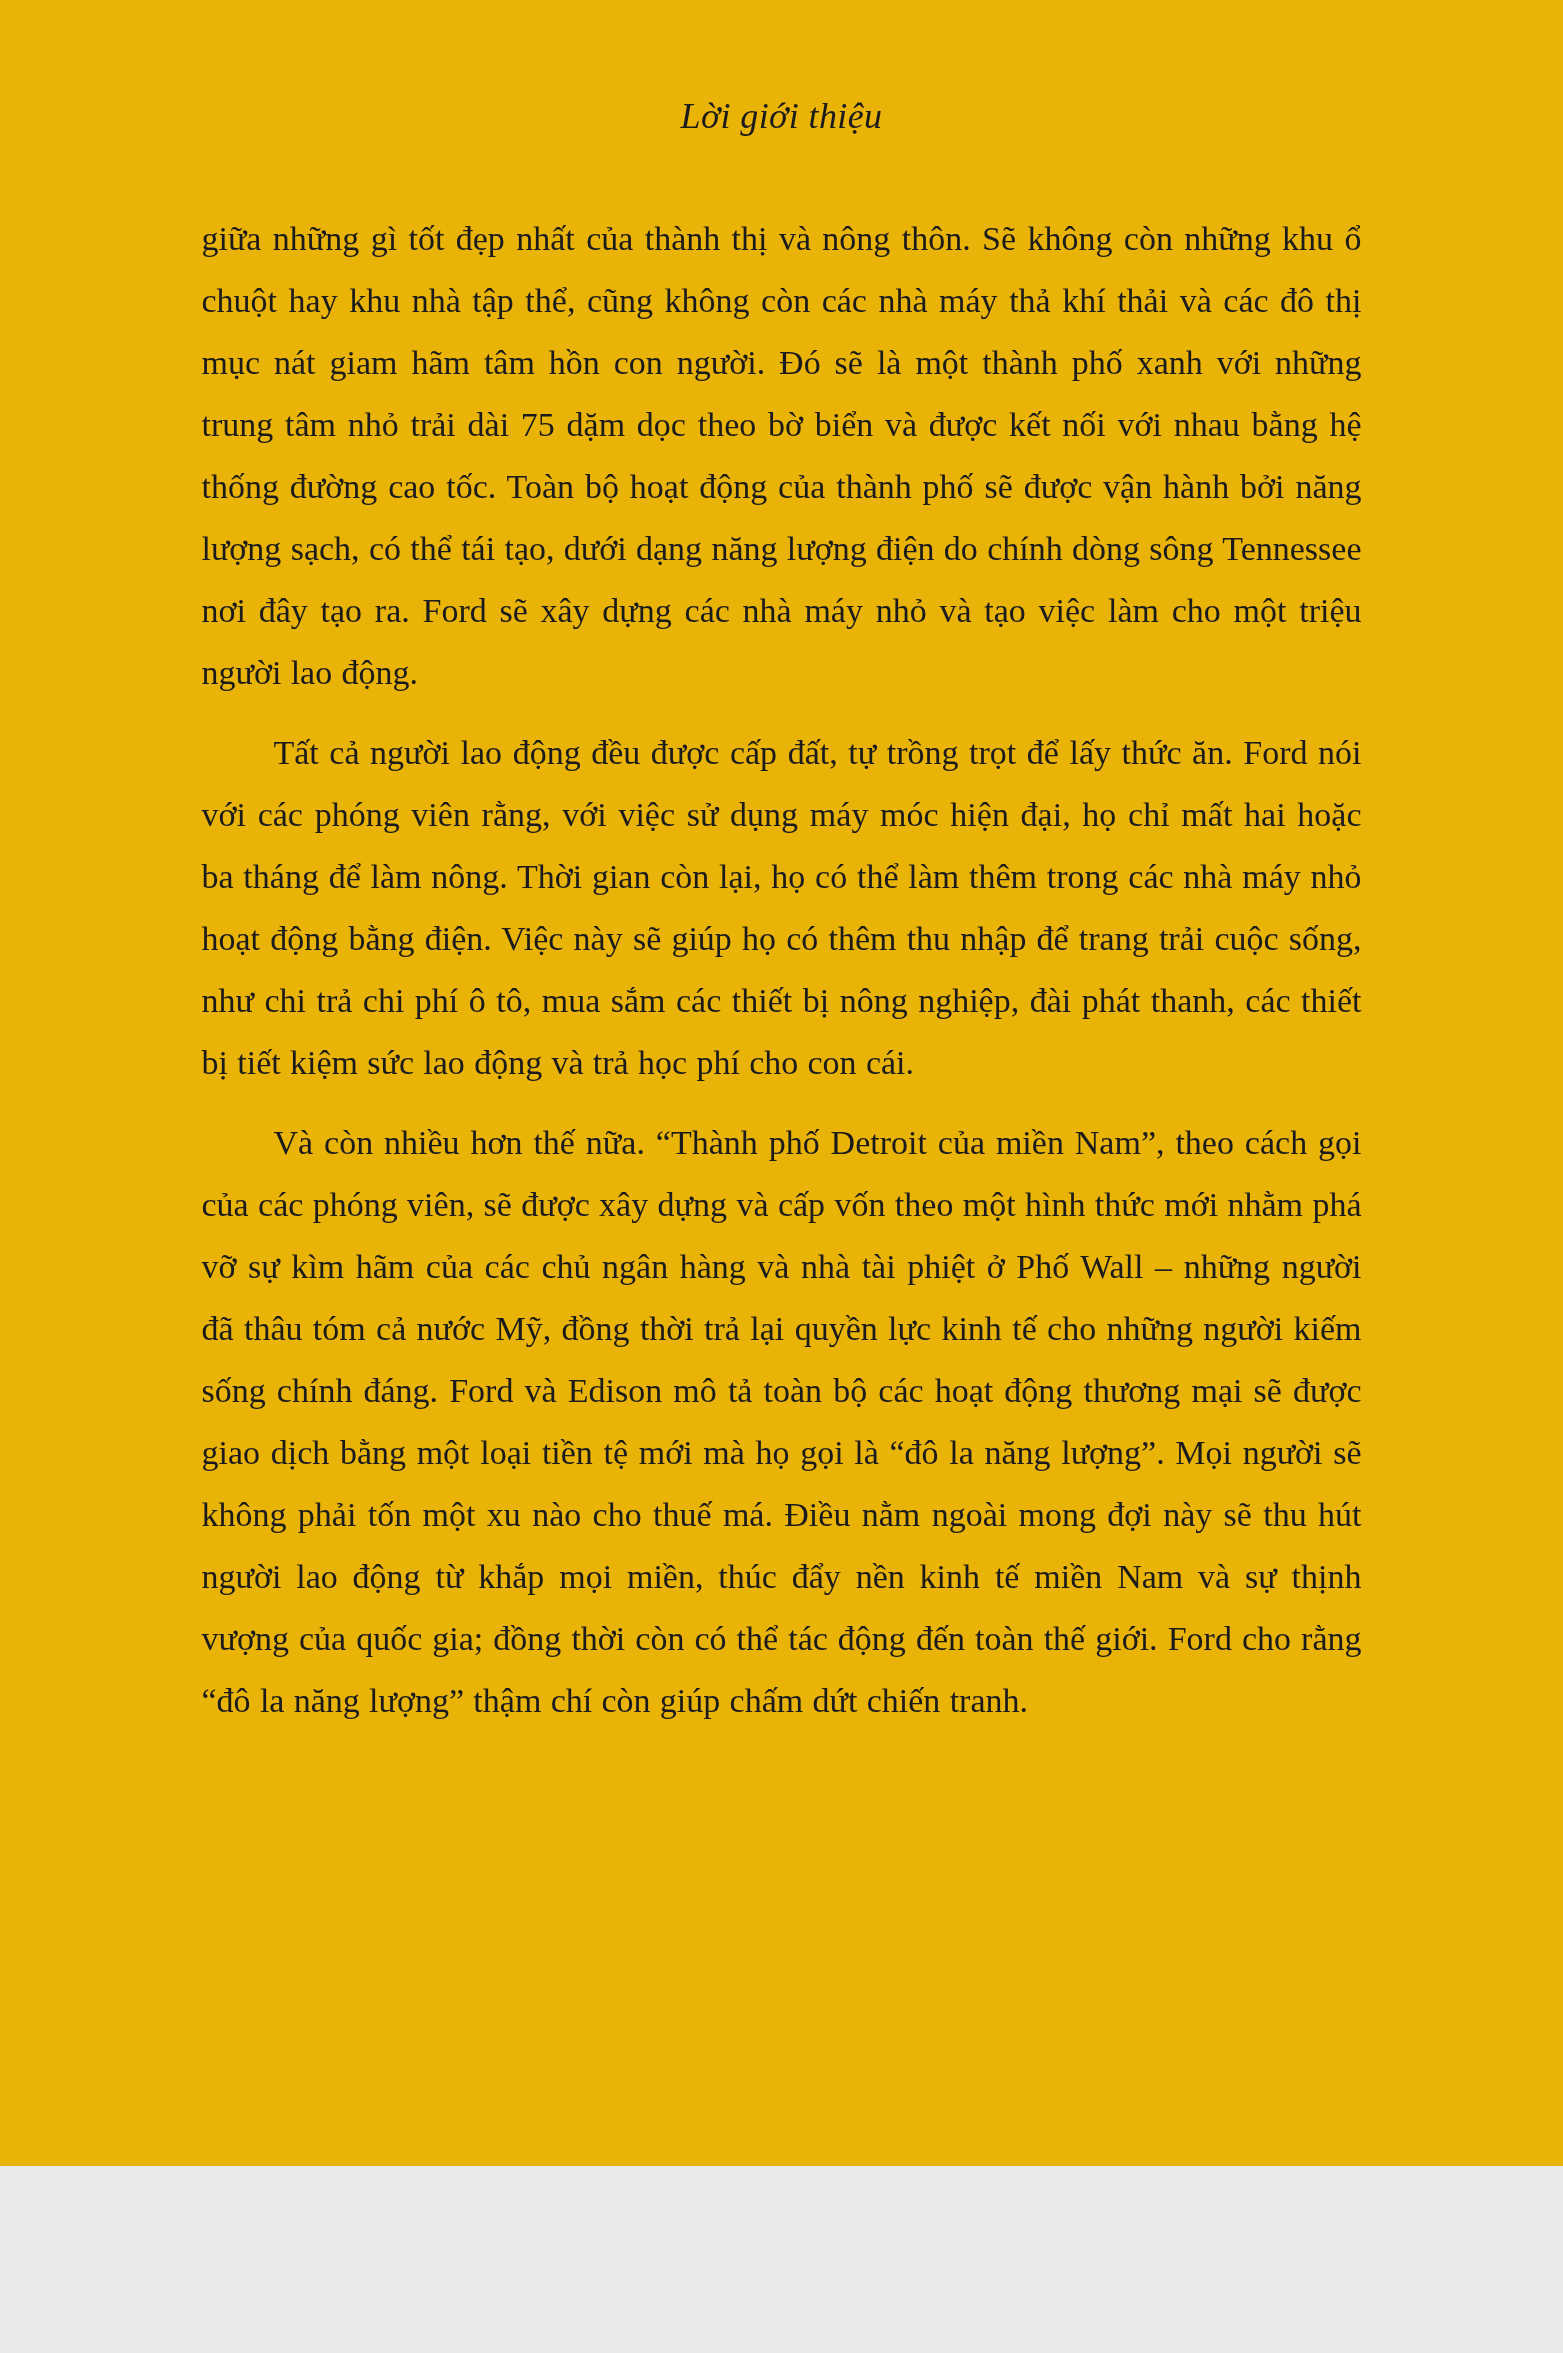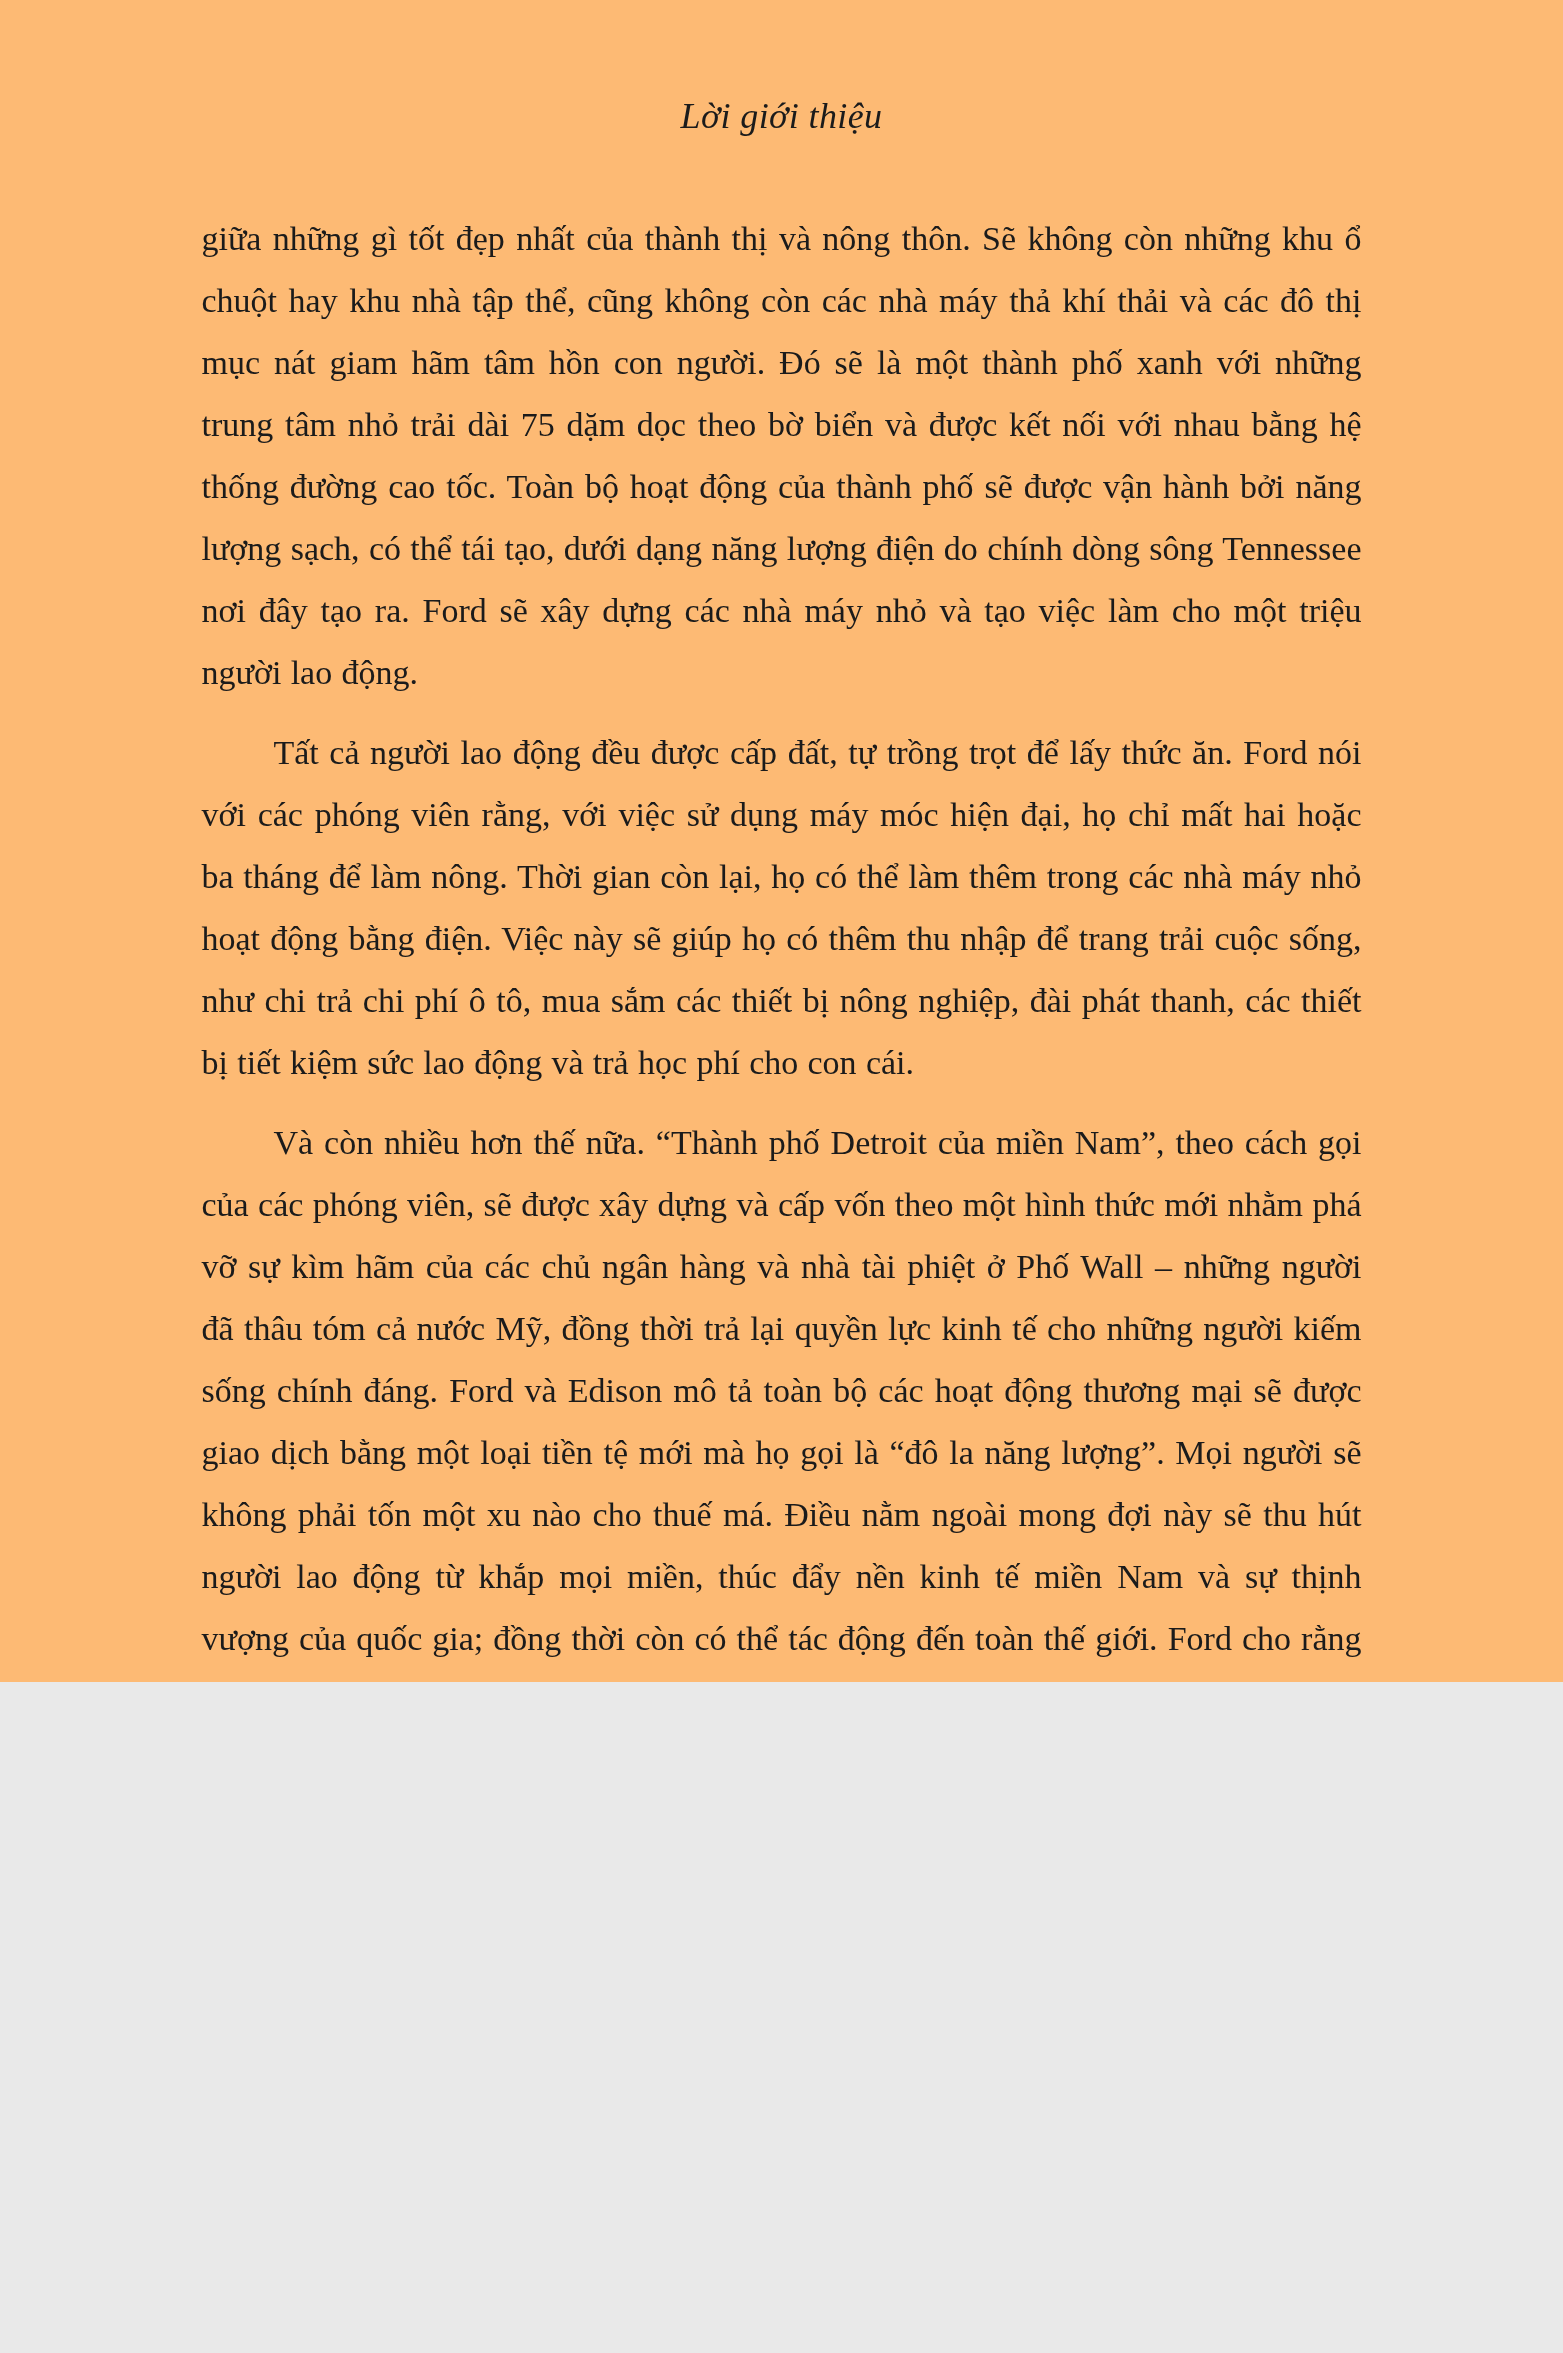--- a/index.html
+++ b/index.html
@@ -4,23 +4,23 @@
 <title>Book Page</title>
 <style>
   html, body {
     margin: 0;
     padding: 0;
     background: #e9e9e9;
   }
   .page {
     position: relative;
     width: 1563px;
-    height: 1682px;
+    height: 2166px;
     margin: 0 auto;
-    background: #fdba74;
+    background: #eab308;
     color: #1b1b1b;
     font-family: "Liberation Serif", "DejaVu Serif", serif;
     overflow: hidden;
   }
   .content {
     width: 1160px;
     margin: 0 auto;
     padding-top: 95px;
   }
   .running-head {

